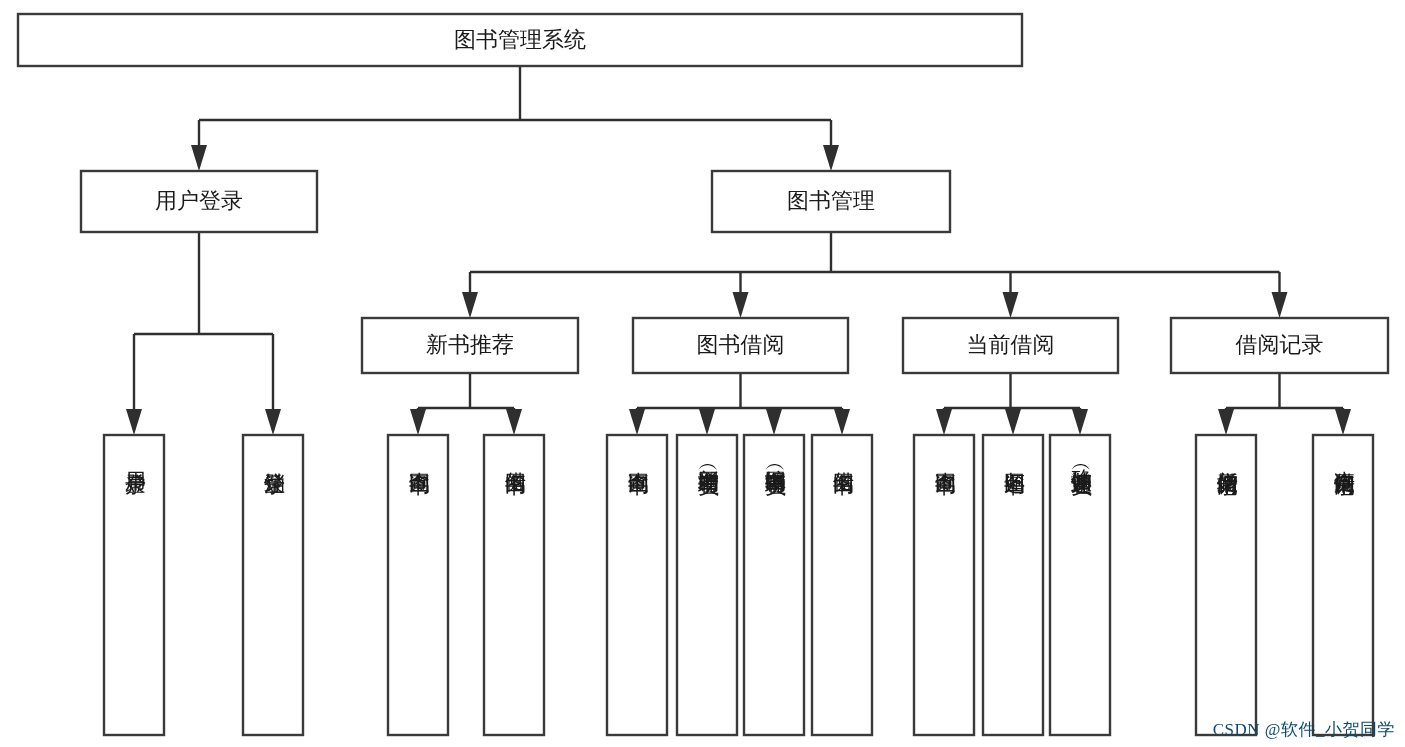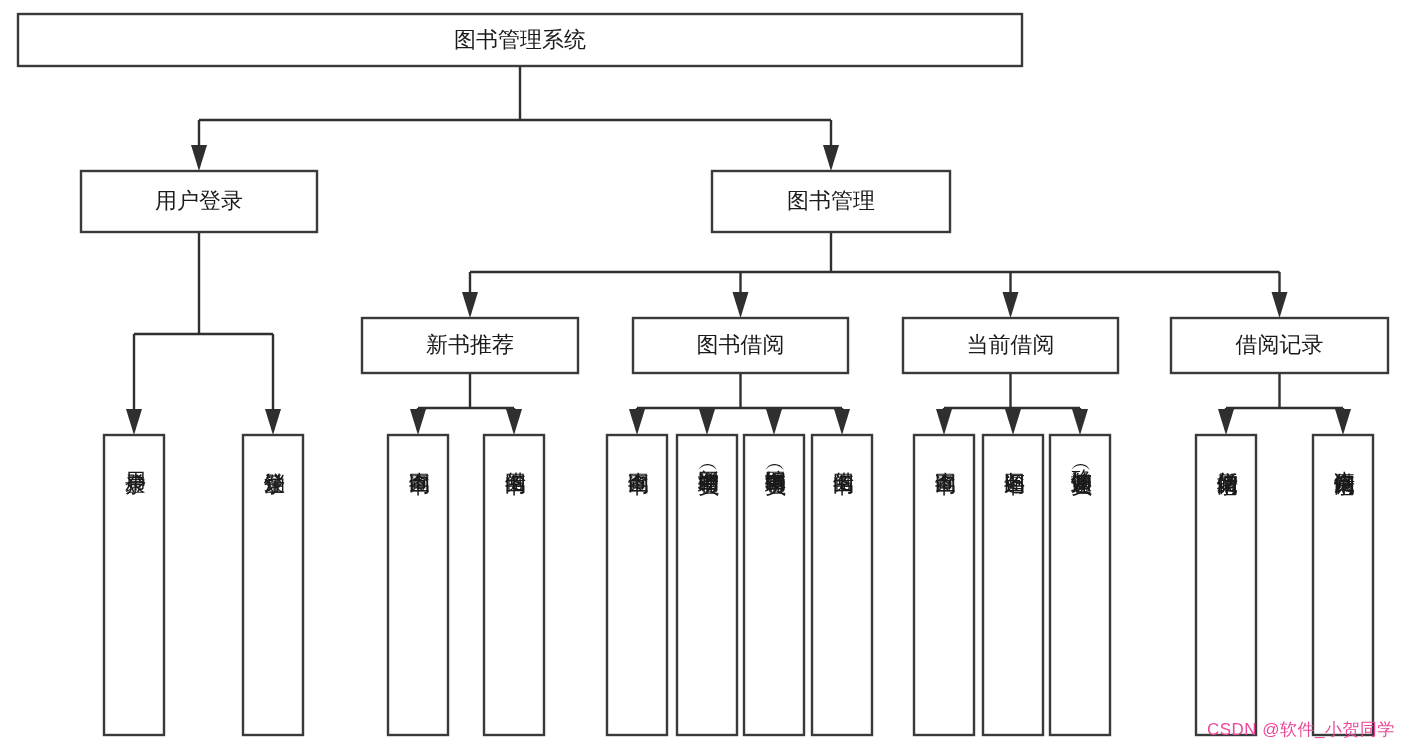--- a/index.html
+++ b/index.html
@@ -53,23 +53,23 @@
     stroke-linecap: butt;
   }
   .arrow-head {
     fill: #2f2f2f;
     stroke: none;
   }
   .watermark {
     position: absolute;
     right: 10px;
     bottom: 6px;
-    font-family: Liberation Sans, sans-serif;
+    font-family: Liberation Serif, serif;
     font-size: 17px;
-    color: #ec4899;
+    color: #0c4a6e;
     white-space: nowrap;
     pointer-events: none;
     letter-spacing: 0.5px;
   }
 </style>
 </head>
 <body>
 
 <div id="diagram-root">
   <svg class="diagram-canvas" id="diagram-svg" viewBox="0 0 1405 747" preserveAspectRatio="none" xmlns="http://www.w3.org/2000/svg">

